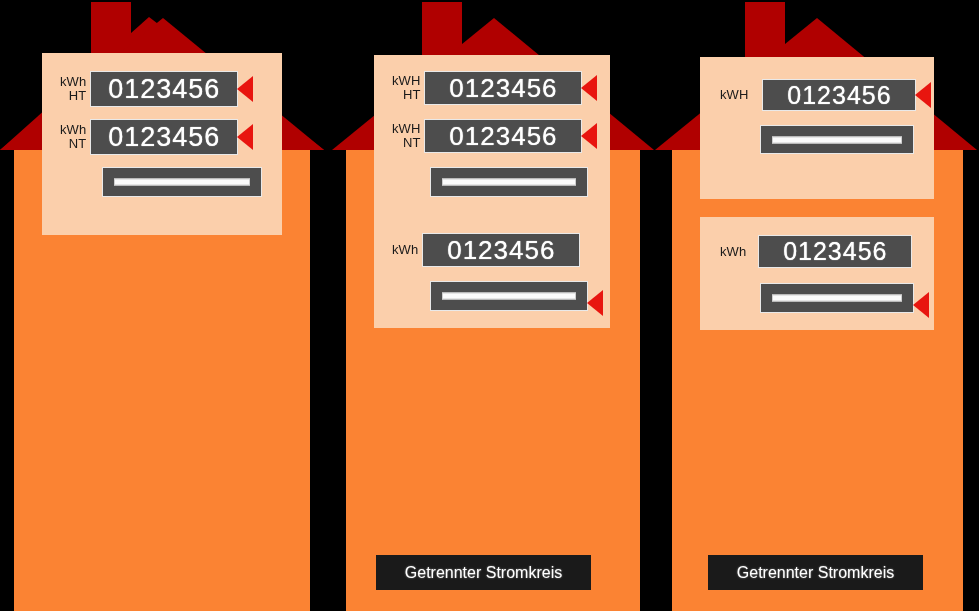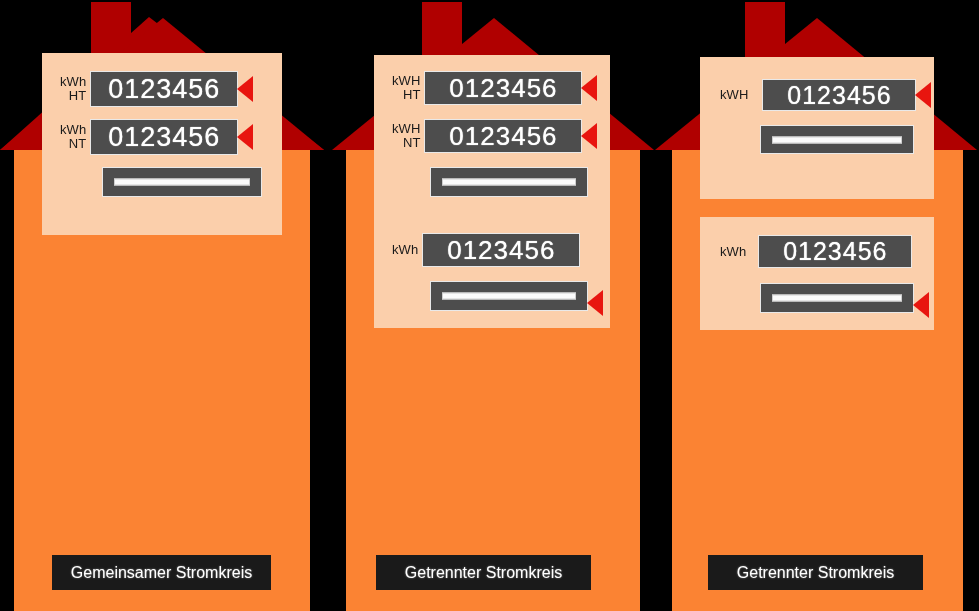--- a/index.html
+++ b/index.html
@@ -103,23 +103,20 @@
         </div>
       </div>
 
       <div class="row" style="left:60px;top:114px;">
         <div class="display" style="width:160px;height:30px;">
           <span class="strip"></span>
         </div>
       </div>
     </div>
 
-    <div class="badge" style="left:38px;top:555px;width:219px;height:35px;">
-      <span>Gemeinsamer Stromkreis</span>
-    </div>
   </div>
 
   <div class="house" style="left:346px;width:294px;">
     <div class="house-body" style="top:148px;bottom:0;"></div>
 
     <div class="roof" style="left:-14px;width:322px;height:150px;">
       <svg viewBox="0 0 322 150" preserveAspectRatio="none" aria-hidden="true">
         <rect x="90" y="2" width="40" height="110" fill="#b00000"></rect>
         <polygon points="0,150 162,18 322,150" fill="#b00000"></polygon>
       </svg>

